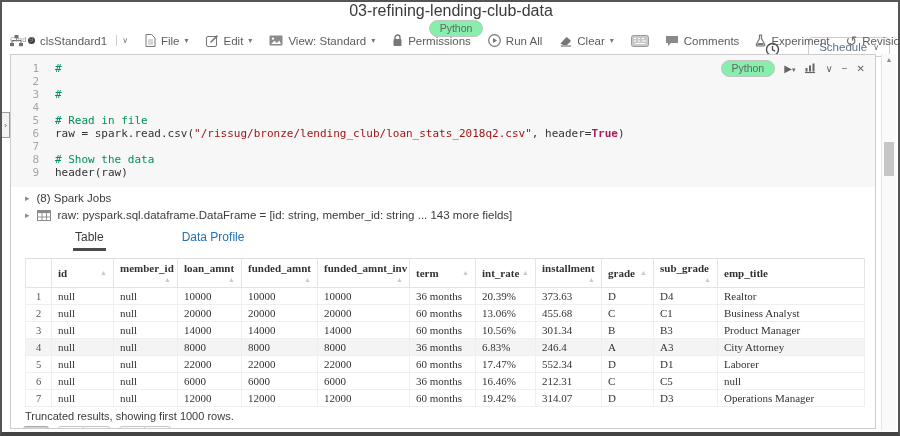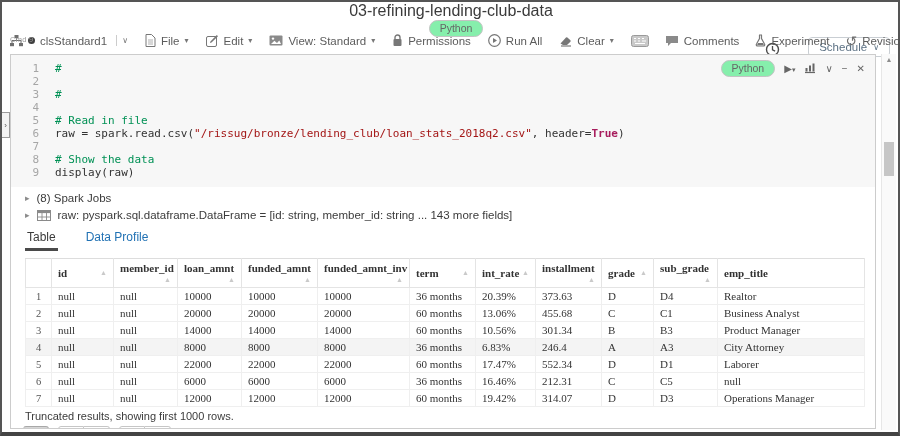--- a/index.html
+++ b/index.html
@@ -38,21 +38,21 @@
   .cell-controls .glyph { font-size:10px; color:#666; cursor:pointer; }
   .code-line { display:flex; font-family:"DejaVu Sans Mono", monospace; font-size:11px; line-height:13px; white-space:pre; }
   .code-line .ln { width:22px; text-align:right; color:#a6a6a6; margin-right:16px; flex:none; user-select:none; }
   .tok-plain { color:#333; }
   .tok-comment { color:#009155; }
   .tok-string { color:#a31515; }
   .tok-keyword { color:#a71d5d; font-weight:bold; }
   .jobs-row, .df-row { margin:5px 0 0 14px; font-size:11.5px; color:#3b3b3b; display:flex; align-items:center; gap:7px; height:14px; cursor:pointer; }
   .tri { color:#8a8a8a; font-size:9px; }
   .tabs { margin:7px 0 0 14px; display:flex; gap:26px; font-size:12px; }
-  .tab { padding:2px 2px 4px; cursor:pointer; color:#2272b4; }
+  .tab { padding:2px 2px 4px; cursor:pointer; color:#2272b4;margin-left:48px; }
   .tab.active { color:#3b3b3b; border-bottom:3px solid #4a4a4a; }
   
   .table-wrap { margin:7px 10px 0 14px; }
   table { border-collapse:collapse; width:100%; table-layout:fixed; font-size:11px;font-family:Liberation Serif, serif; }
   th { text-align:left; font-weight:bold; color:#333; padding:3px 6px; border:1px solid #e4e4e4; border-top:1px solid #ddd; height:18px; overflow:hidden; white-space:nowrap; }
   th .sort { float:right; color:#c9c9c9; font-size:7px; padding-top:2px; }
   td { padding:2px 6px; color:#333; border:1px solid #efefef; height:14px; overflow:hidden; white-space:nowrap; }
   td.rownum { color:#555; text-align:center; font-size:10.5px; }
   tr.hl td { background:#f4f4f4; }
   .truncated { margin:3px 0 0 14px; font-size:11px; color:#3b3b3b; }
@@ -213,21 +213,21 @@
     </div>
     <div>
         <div class="code-line"><span class="ln">1</span><span><span class="tok-comment">#</span></span></div>
         <div class="code-line"><span class="ln">2</span></div>
         <div class="code-line"><span class="ln">3</span><span><span class="tok-comment">#</span></span></div>
         <div class="code-line"><span class="ln">4</span><span> </span></div>
         <div class="code-line"><span class="ln">5</span><span><span class="tok-comment"># Read in file</span></span></div>
         <div class="code-line"><span class="ln">6</span><span><span class="tok-plain">raw = spark.read.csv(</span><span class="tok-string">"/rissug/bronze/lending_club/loan_stats_2018q2.csv"</span><span class="tok-plain">, header=</span><span class="tok-keyword">True</span><span class="tok-plain">)</span></span></div>
         <div class="code-line"><span class="ln">7</span><span> </span></div>
         <div class="code-line"><span class="ln">8</span><span><span class="tok-comment"># Show the data</span></span></div>
-        <div class="code-line"><span class="ln">9</span><span><span class="tok-plain">display(raw)</span></span></div>
+        <div class="code-line"><span class="ln">9</span><span><span class="tok-plain">header(raw)</span></span></div>
       </div>
   </div>
 
   <div class="jobs-row">
     <span class="tri">▸</span>
     <span>(8) Spark Jobs</span>
   </div>
 
   <div class="df-row">
     <span class="tri">▸</span>

